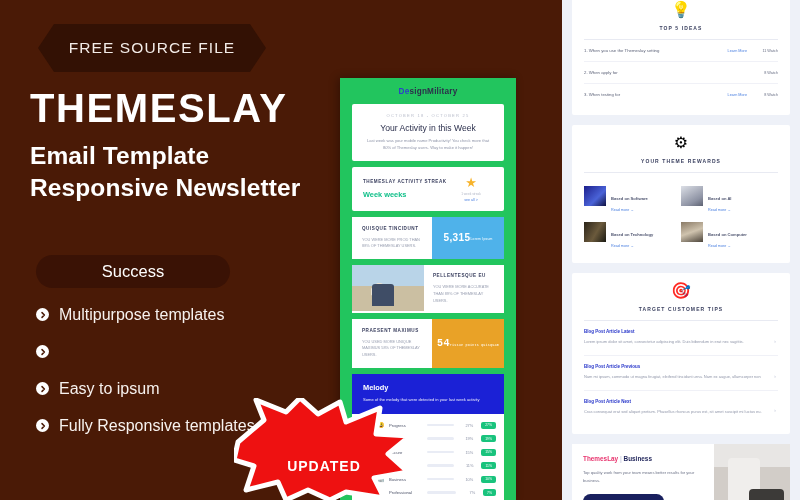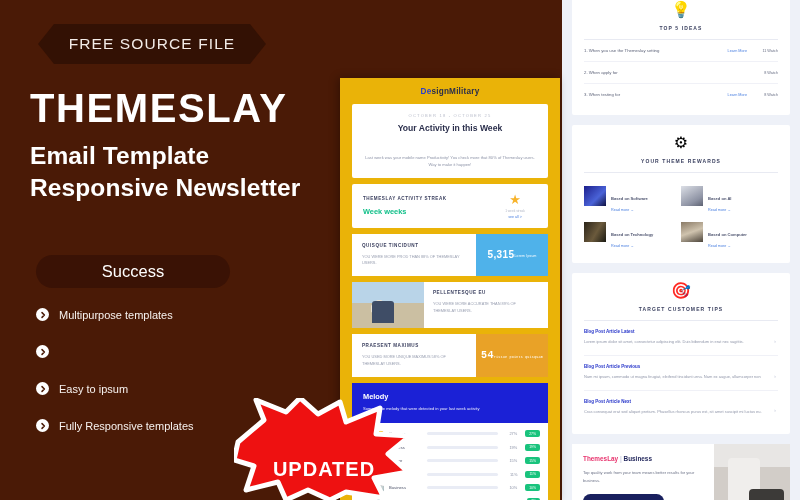--- a/index.html
+++ b/index.html
@@ -15,21 +15,21 @@
     position: absolute;
     left: 0; top: 0;
     width: 562px; height: 500px;
     background: #4a1a06;
     overflow: hidden;
   }
 
   #ribbon {
     position: absolute;
     left: 38px; top: 24px;
-    width: 228px; height: 40px;
+    width: 228px; height: 48px;
     background: #331104;
     clip-path: polygon(0 50%, 16px 0, 212px 0, 228px 50%, 212px 100%, 16px 100%);
     display: flex; align-items: center; justify-content: center;
   }
   #ribbon span {
     color: #f3ece8;
     font-size: 15.5px;
     letter-spacing: 1.1px;
     font-weight: 400;
   }
@@ -74,50 +74,50 @@
   }
   .feature-bullet {
     width: 13px; height: 13px; border-radius: 50%;
     background: #ffffff;
     flex: 0 0 auto;
     display: flex; align-items: center; justify-content: center;
   }
   .feature-bullet svg { display: block; }
   .feature-text {
     color: #f7f2ef;
-    font-size: 11px;
+    font-size: 16px;
     white-space: nowrap;
   }
 
   
   #updated-badge {
     position: absolute;
     left: 234px; top: 398px;
     width: 180px; height: 102px;
     z-index: 40;
   }
   #updated-badge svg { display: block; width: 180px; height: 102px; }
   #updated-label {
     position: absolute;
     left: 0; top: 60px;
     width: 180px;
     text-align: center;
     color: #ffffff;
-    font-size: 20px;
+    font-size: 14px;
     font-weight: bold;
     letter-spacing: 1px;
     pointer-events: none;
   }
 
   
   #center-mockup {
     position: absolute;
     left: 340px; top: 78px;
-    width: 220px; height: 422px;
-    background: #eab308;
+    width: 176px; height: 422px;
+    background: #22c55e;
     box-shadow: -2px 0 9px rgba(0,0,0,0.32);
     overflow: hidden;
     z-index: 20;
   }
   .m-logo {
     text-align: center;
     padding: 9px 0 8px;
     font-size: 8.2px;
     font-weight: bold;
     color: #2c2f4a;
@@ -128,22 +128,22 @@
     background: #ffffff;
     margin: 0 12px 6px;
     border-radius: 2px;
     padding: 9px 11px;
   }
   .m-eyebrow {
     text-align: center; font-size: 4.1px; letter-spacing: 1.2px;
     color: #b9bdcb; text-transform: uppercase; margin-bottom: 5px;
   }
   .m-h1 {
-    text-align: center; font-size: 8.6px; font-weight: bold;
-    color: #2b2f4c; margin-bottom: 22px;
+    text-align: center; font-size: 8.6px; font-weight: normal;
+    color: #2b2f4c; margin-bottom: 5px;
   }
   .m-p {
     text-align: center; font-size: 4.1px; line-height: 1.65;
     color: #8e94a8;
   }
 
   .streak-row { display: flex; align-items: center; }
   .streak-left { flex: 1; }
   .m-label {
     font-size: 4.6px; font-weight: bold; letter-spacing: 0.55px;

